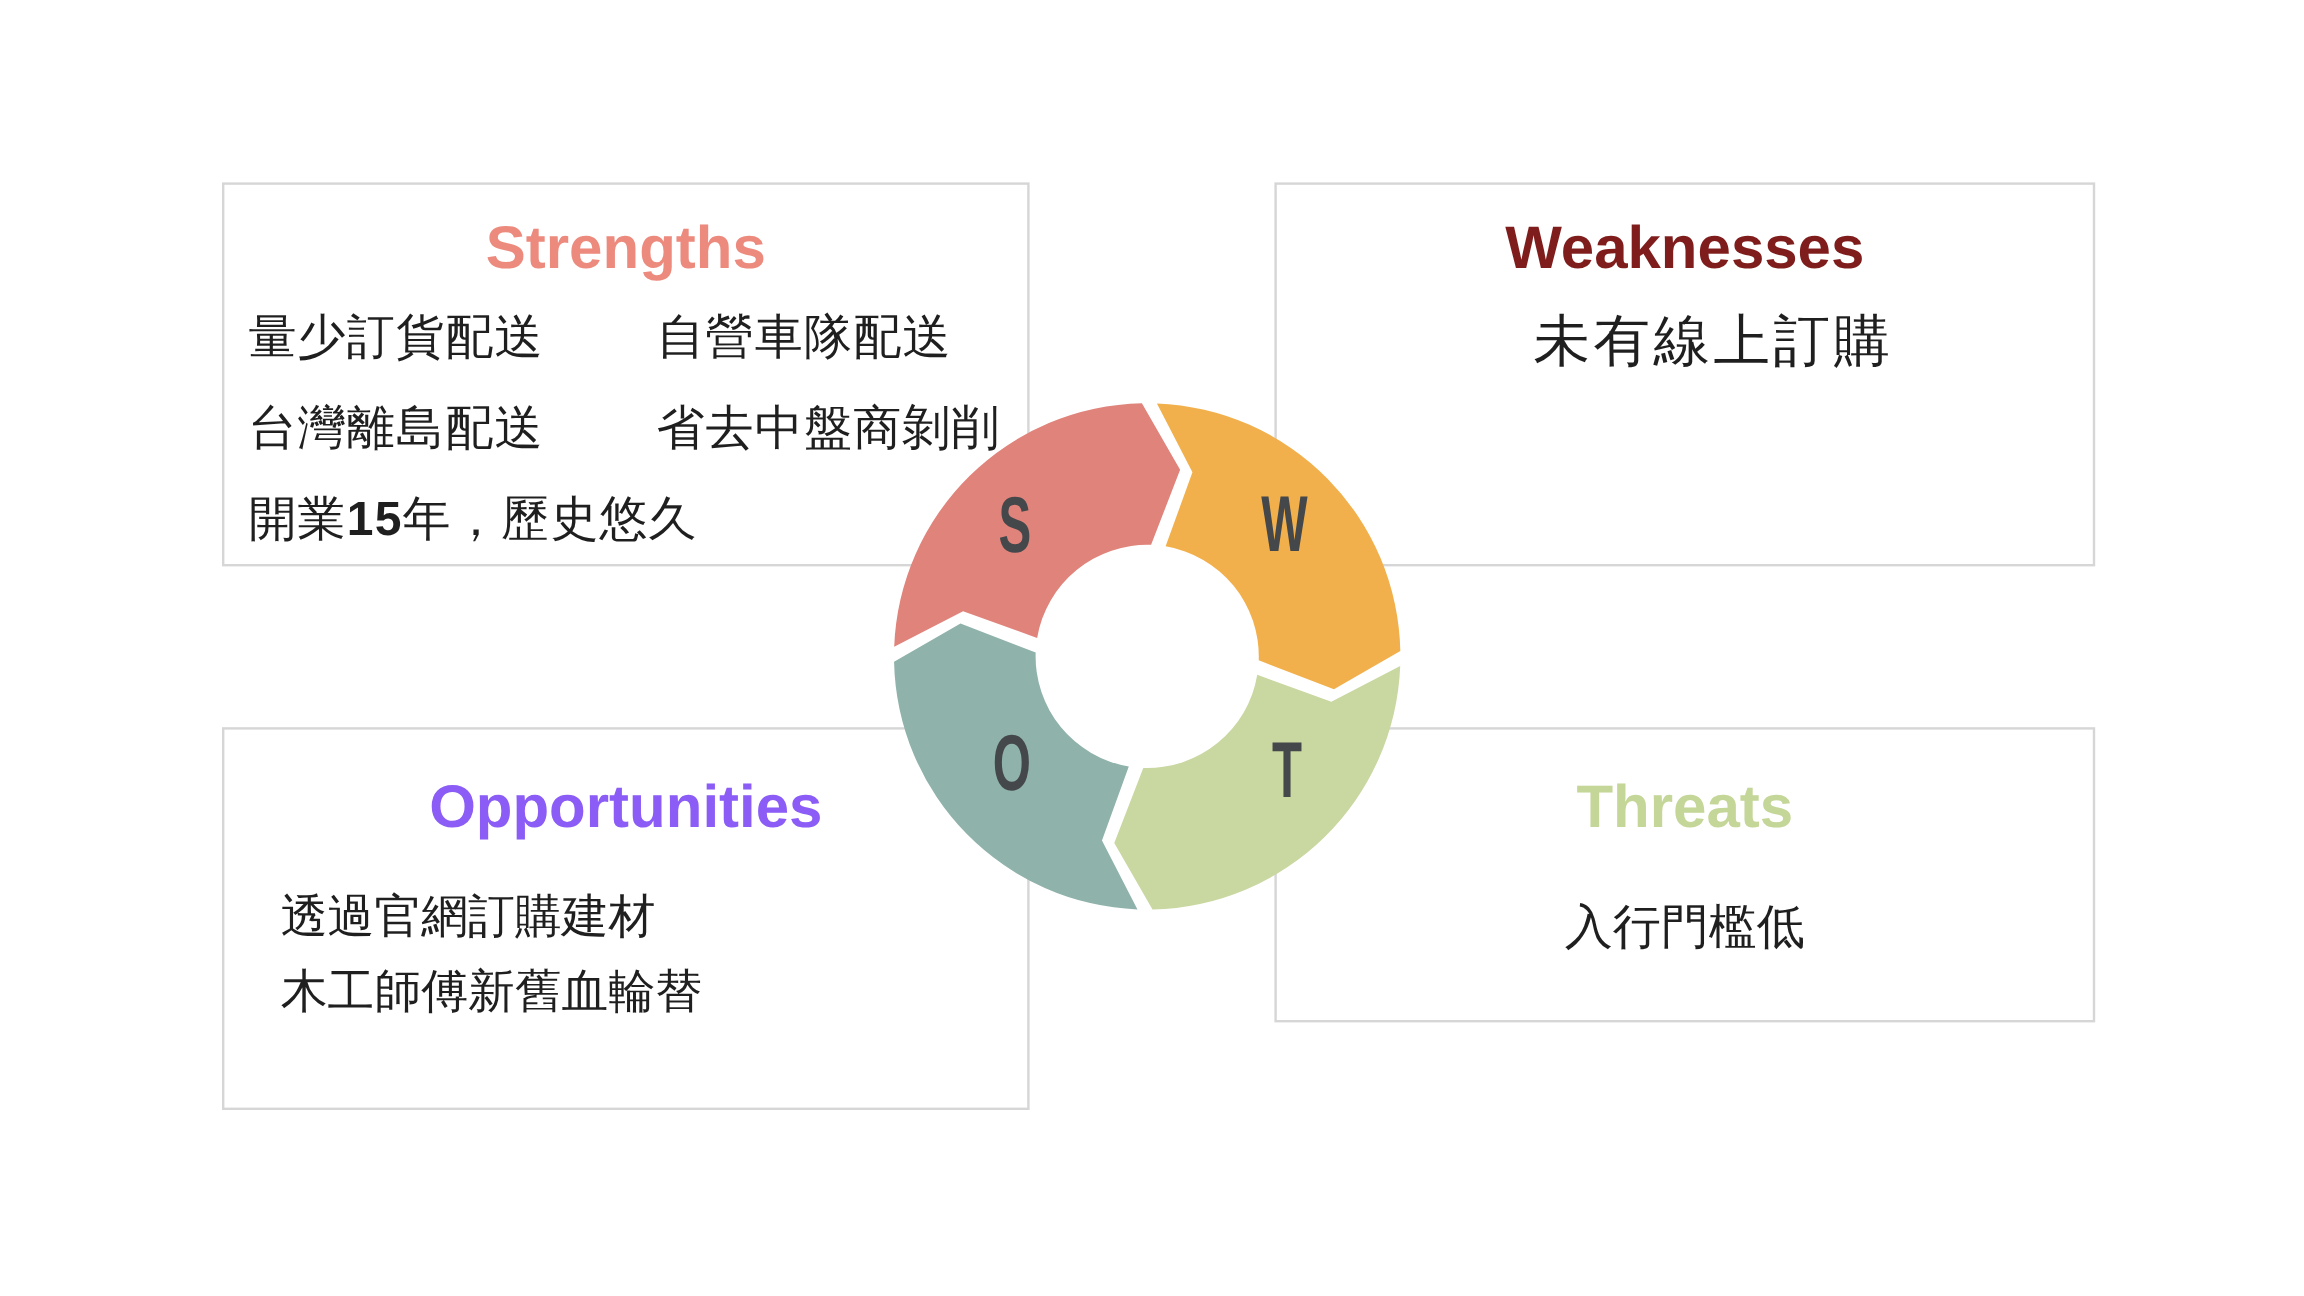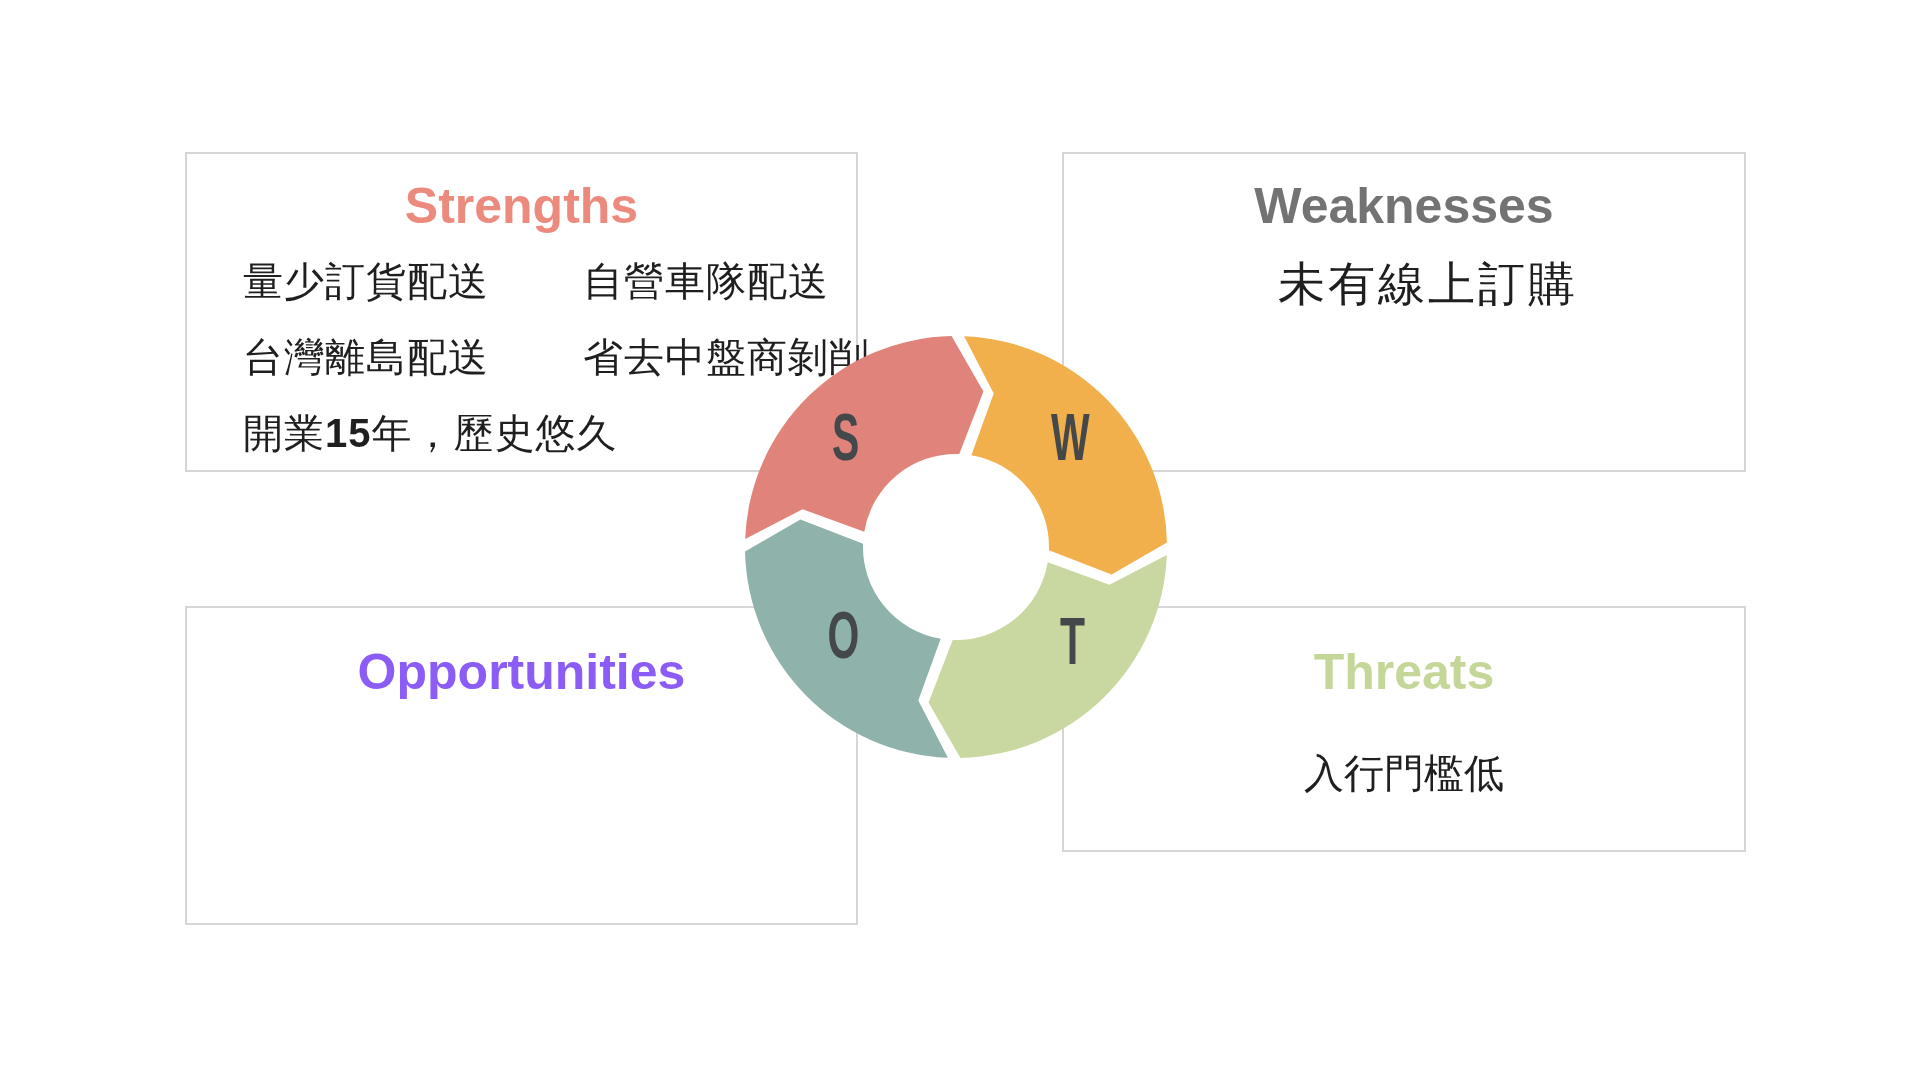--- a/index.html
+++ b/index.html
@@ -17,21 +17,21 @@
   .box h2{
     margin:27px 0 0 0;text-align:center;font-size:50px;line-height:1;
     font-weight:700;letter-spacing:0;
   }
   .box-opportunities h2,.box-threats h2{margin-top:39px;}
   .rows{position:absolute;left:0;right:0;color:#1f1f1f;}
   .cell{white-space:nowrap;}
   .run-b{font-weight:700;}
   
   .box-strengths .rows{top:89px;left:20px;right:8px;font-size:40px;letter-spacing:1px;}
-  .box-strengths .row{display:grid;grid-template-columns:340px 1fr;height:76px;line-height:76px;margin-left:36px;}
+  .box-strengths .row{display:grid;grid-template-columns:340px 1fr;height:76px;line-height:76px;}
   .box-weaknesses .rows{top:100px;font-size:47px;letter-spacing:3px;text-align:center;padding-left:48px;}
   .box-weaknesses .row{height:60px;line-height:60px;}
   .box-opportunities .rows{top:126px;left:47px;font-size:39px;letter-spacing:0;}
   .box-opportunities .row{height:62px;line-height:62px;}
   .box-threats .rows{top:135px;font-size:40px;letter-spacing:0;text-align:center;}
   .box-threats .row{height:60px;line-height:60px;text-align:center;}
   .wheel{
     position:absolute;left:720px;top:311px;width:472px;height:472px;z-index:5;pointer-events:none;
   }
   .wheel text{
@@ -54,28 +54,32 @@
           <span class="cell"><span>台灣離島配送</span></span>
           <span class="cell"><span>省去中盤商剝削</span></span>
         </div>
         <div class="row">
           <span class="cell"><span>開業</span><span class="run-b">15</span><span>年，歷史悠久</span></span>
         </div>
       </div>
   </section>
 
   <section class="box box-weaknesses">
-    <h2 style="color: #737373;">Weaknesses</h2>
+    <h2 style="color: #7f1d1d;">Weaknesses</h2>
     <div class="rows">
         <div class="row"><span class="cell"><span>未有線上訂購</span></span></div>
       </div>
   </section>
 
   <section class="box box-opportunities">
     <h2 style="color: #8b5cf6;">Opportunities</h2>
+    <div class="rows">
+        <div class="row"><span class="cell"><span>透過官網訂購建材</span></span></div>
+        <div class="row"><span class="cell"><span>木工師傅新舊血輪替</span></span></div>
+      </div>
   </section>
 
   <section class="box box-threats">
     <h2 style="color: rgb(196, 214, 152);">Threats</h2>
     <div class="rows">
         <div class="row"><span class="cell"><span>入行門檻低</span></span></div>
       </div>
   </section>
 
   <svg class="wheel" viewBox="-236 -236 472 472" xmlns="http://www.w3.org/2000/svg" aria-hidden="true">

